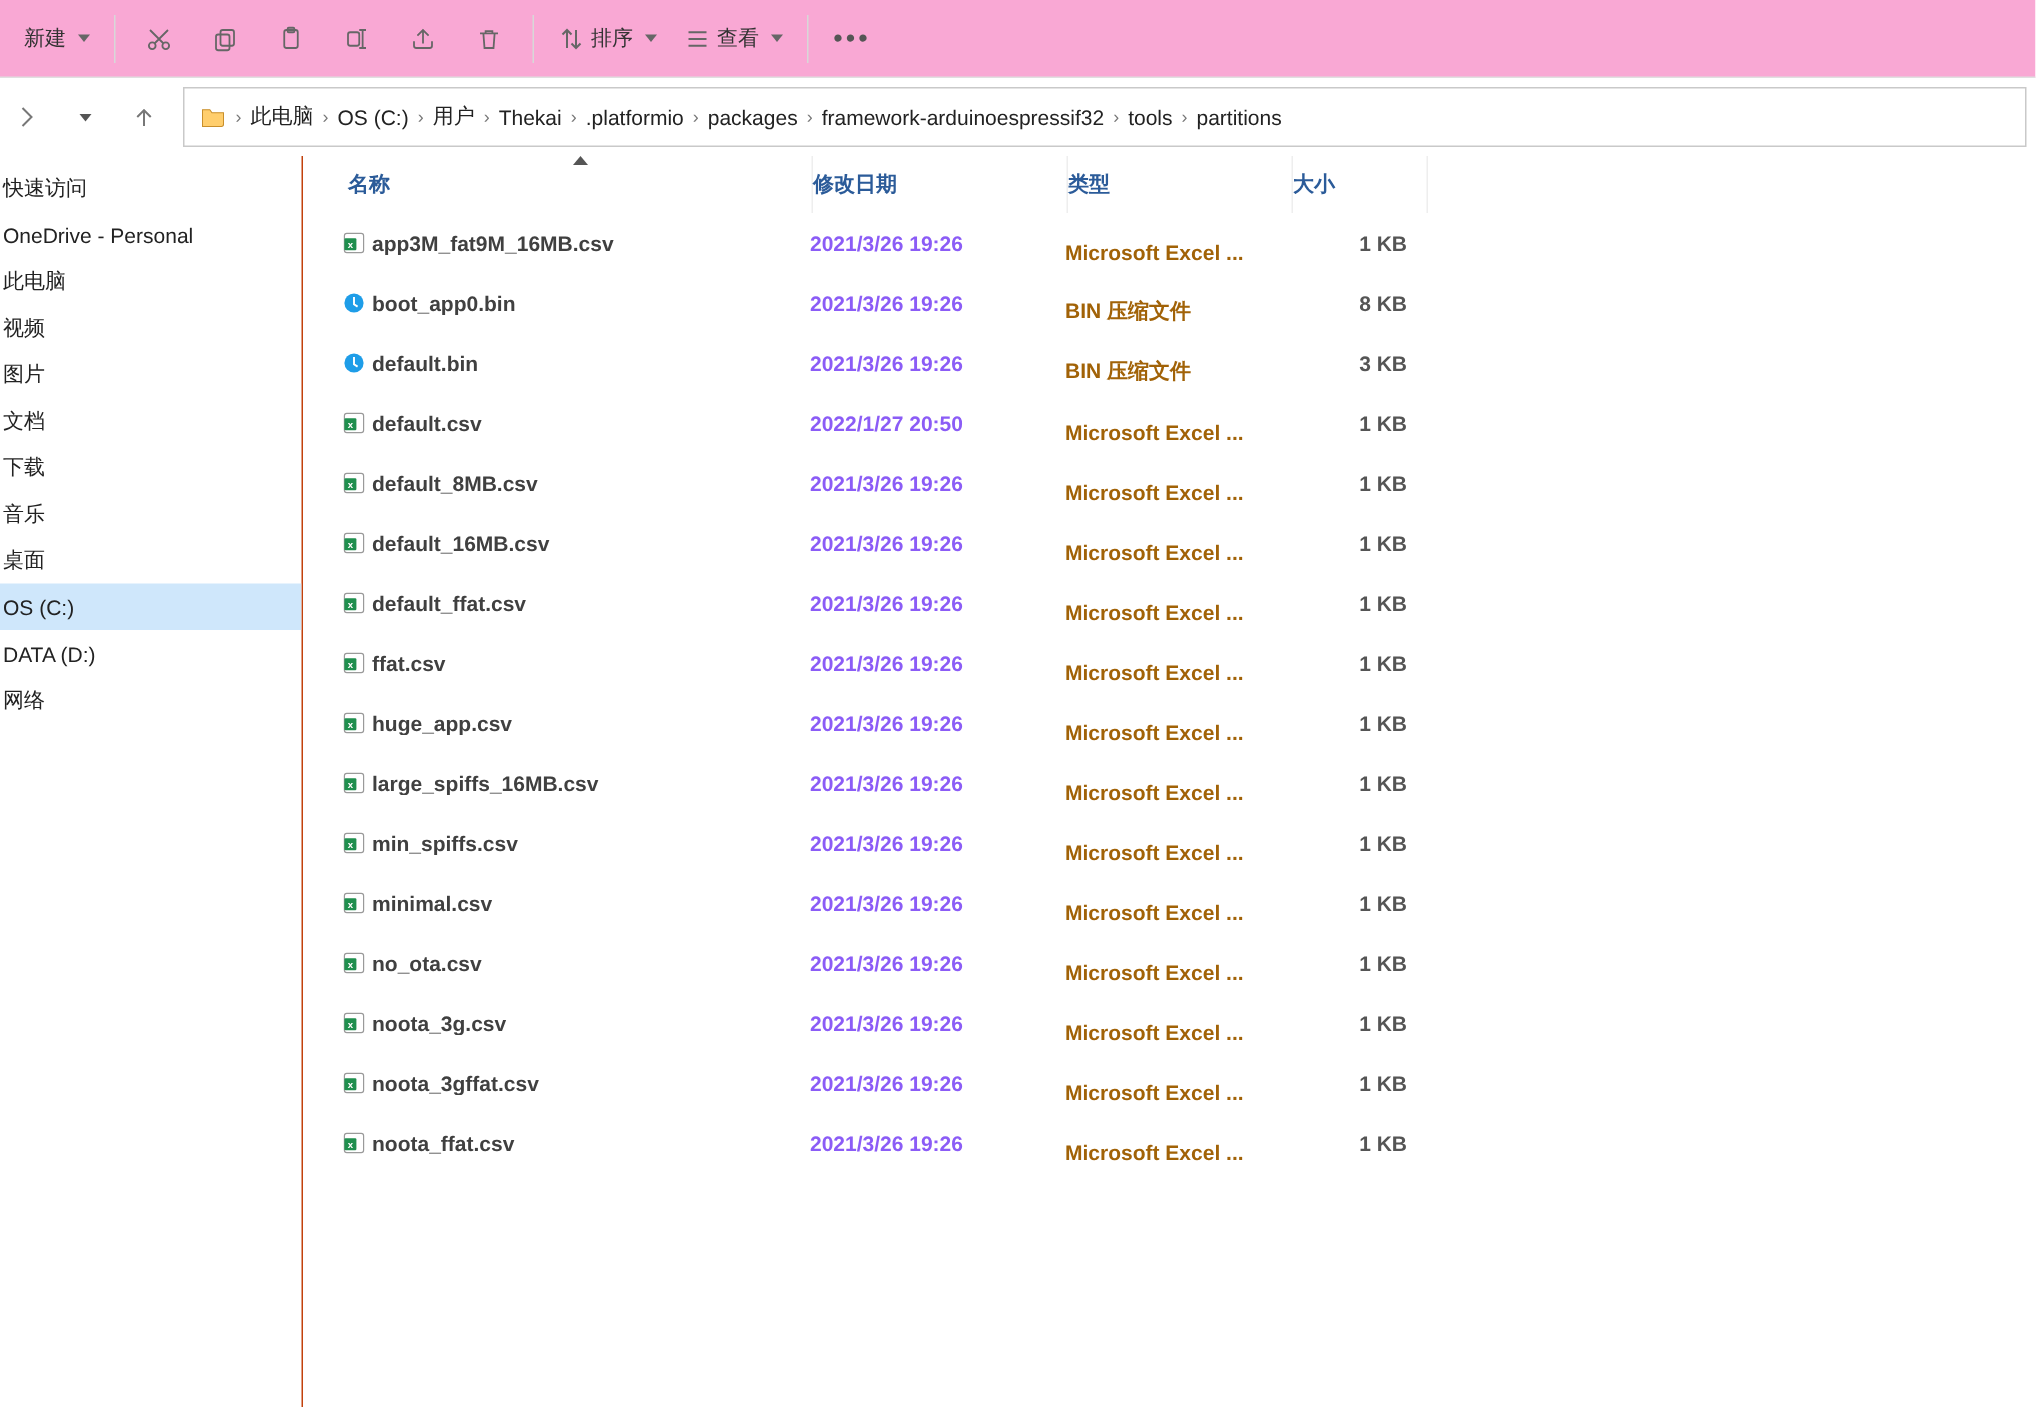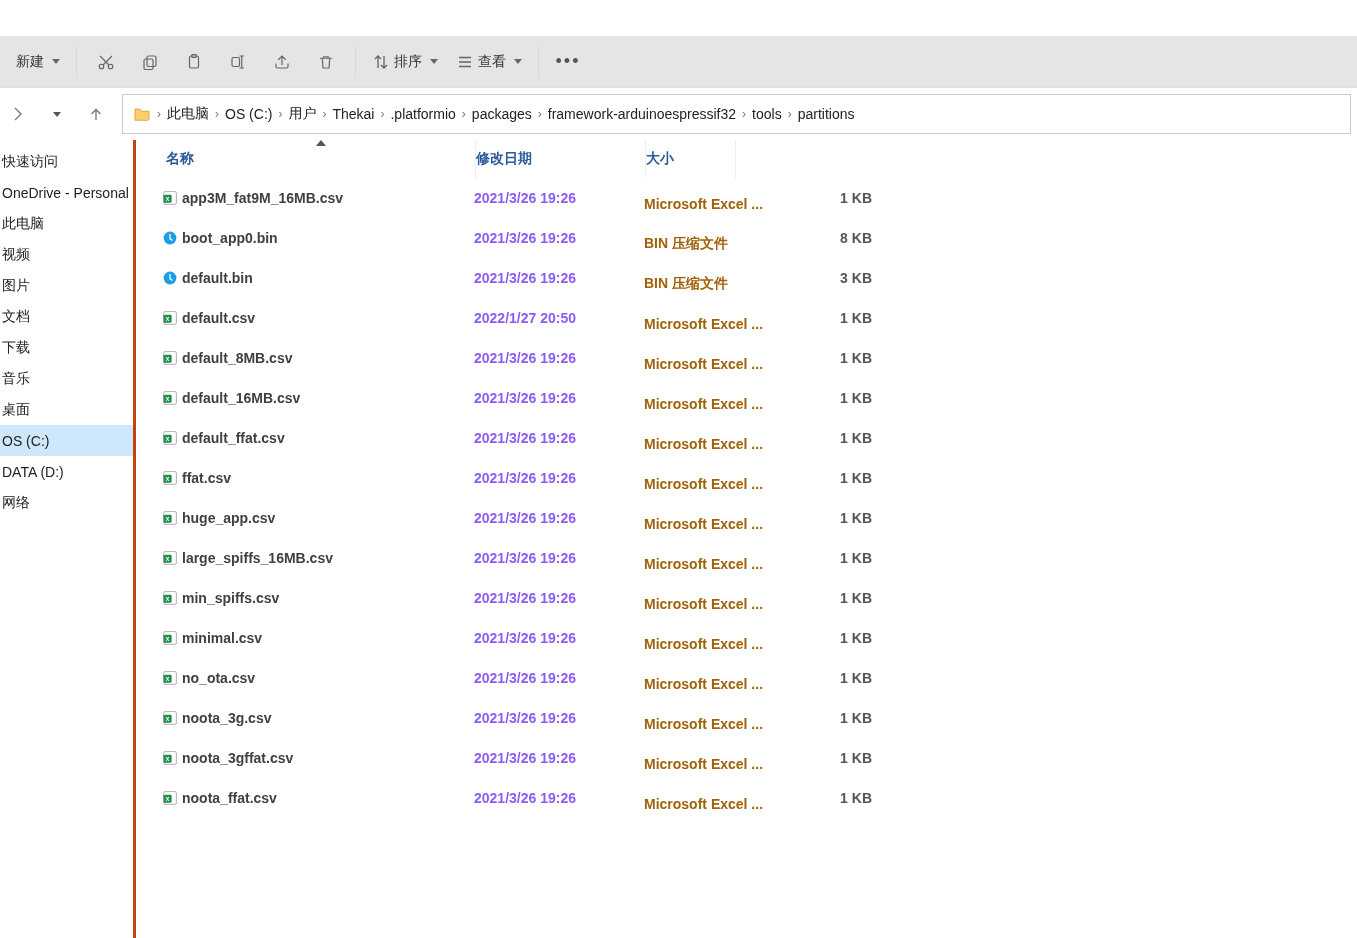--- a/index.html
+++ b/index.html
@@ -11,25 +11,24 @@
     width: 1357px;
     height: 938px;
     overflow: hidden;
   }
 
   
   .toolbar {
     display: flex;
     align-items: center;
     height: 52px;
-    background: #e5e5e5;
+    background: #f9a8d4;
     border-bottom: 1px solid #e0e0e0;
     padding: 0 4px;
     gap: 2px;
-    margin-top: 36px;
   }
   .toolbar .btn {
     display: flex;
     align-items: center;
     justify-content: center;
     height: 40px;
     min-width: 42px;
     padding: 0 8px;
     color: #555;
     position: relative;
@@ -90,22 +89,22 @@
     color:#777;
     font-size:12px;
   }
 
   
   .main {
     display:flex;
     height:calc(100% - 104px);
   }
   .sidebar {
-    width:136px;
-    border-right:3px solid #c2410c;
+    width:202px;
+    border-right:1px solid #c2410c;
     padding-top:6px;
     overflow:hidden;
   }
   .side-item {
     height:31px;
     padding-left:2px;
     display:flex;
     align-items:center;
     color:#222;
     white-space:nowrap;
@@ -342,20 +341,23 @@
   <div class="filepane">
 
     <div class="cols">
       <div class="col col-name">
         <span>名称</span>
         <span class="sort-caret"></span>
       </div>
       <div class="col col-date">
         <span>修改日期</span>
       </div>
+      <div class="col col-type">
+        <span>类型</span>
+      </div>
       <div class="col col-size">
         <span>大小</span>
       </div>
     </div>
 
     <div class="rows" id="rows">
         <div class="row">
           <span class="cell-icon">
             <svg viewBox="0 0 20 20" width="16" height="16">
              <rect x="2" y="2" width="16" height="16" rx="2" fill="#fff" stroke="#9a9a9a"></rect>

